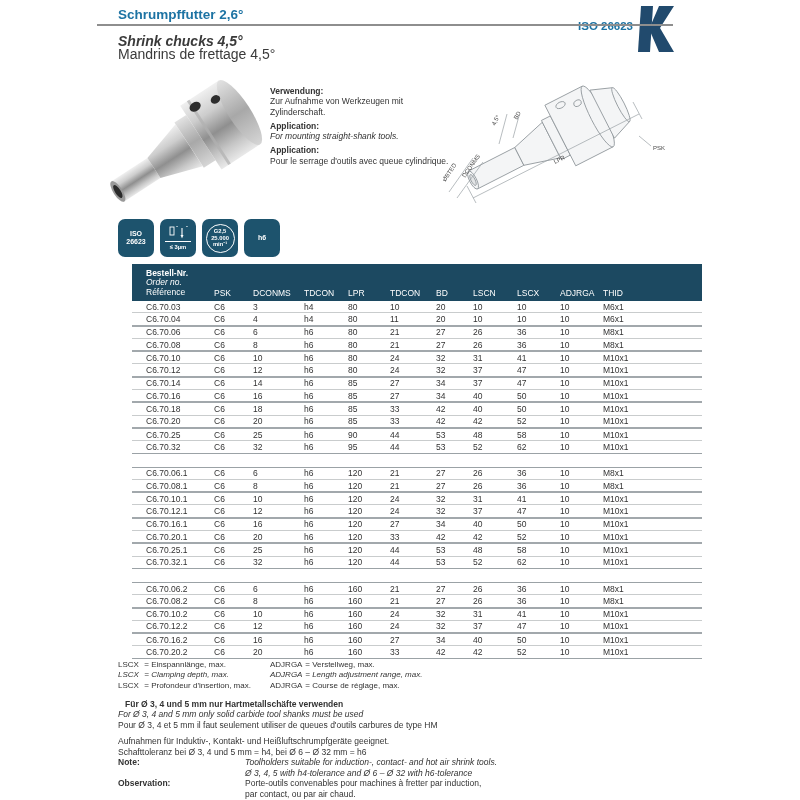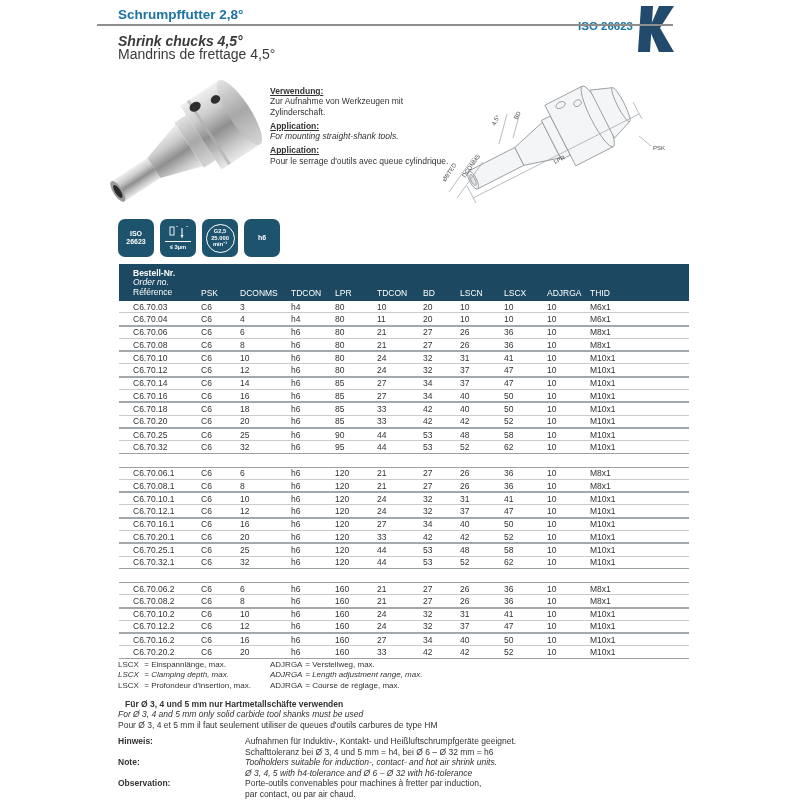--- a/index.html
+++ b/index.html
@@ -12,37 +12,37 @@
            font-size:11.5px;font-weight:bold;color:#1d73a3;}
   .head-rule{position:absolute;left:97px;top:24px;width:576px;height:2px;background:#8e8e8e;z-index:3;}
   .k-logo{position:absolute;left:638px;top:6px;z-index:2;}
   .subtitle-en{position:absolute;left:118px;top:33px;font-size:14px;font-weight:bold;
                font-style:italic;color:#3a3a3a;}
   .subtitle-fr{position:absolute;left:118px;top:46px;font-size:14px;color:#3a3a3a;}
 
   
   .photo{position:absolute;left:103px;top:80px;}
   .app-text{position:absolute;left:270px;top:86px;width:180px;font-size:8.5px;line-height:10.3px;color:#333;}
-  .app-text .app-label{font-weight:bold;text-decoration:underline;}
+  .app-text .app-label{font-weight:bold;}
   .app-text p{margin:0 0 4px 0;}
   .app-en{font-style:italic;}
   .drawing{position:absolute;left:443px;top:76px;}
 
   
   .badges{position:absolute;left:118px;top:219px;display:flex;gap:6px;}
   .badge{width:36px;height:38px;background:#1d536d;border-radius:7px;color:#fff;
          display:flex;flex-direction:column;align-items:center;justify-content:center;
          font-size:7px;font-weight:bold;line-height:8px;text-align:center;}
   .badge .tiny{font-size:5.8px;line-height:6.5px;font-weight:bold;}
   .badge .divider{width:26px;height:1px;background:#fff;margin:2px 0 1.5px 0;}
   .speed-ring{width:27px;height:27px;border:1.2px solid #fff;border-radius:50%;
               display:flex;flex-direction:column;align-items:center;justify-content:center;}
 
   
-  .ttable{position:absolute;left:119px;top:264px;width:570px;font-size:8.5px;color:#333;}
+  .ttable{position:absolute;left:132px;top:264px;width:570px;font-size:8.5px;color:#333;}
   .thead{background:#1c4961;color:#fff;display:flex;align-items:flex-end;height:34px;padding-bottom:3px;}
   .th,.td{flex:0 0 auto;white-space:nowrap;overflow:hidden;}
   .col-ref{width:68px;padding-left:14px;}
   .col-psk{width:39px;}.col-dconms{width:51px;}.col-tdcon{width:44px;}.col-lpr{width:42px;}
   .col-bted{width:46px;}.col-bd{width:37px;}.col-lscn{width:44px;}.col-lscx{width:43px;}
   .col-adjrga{width:43px;}.col-thid{width:99px;}
   .ref-head{display:flex;flex-direction:column;justify-content:flex-end;line-height:9.8px;}
   .ref-l1{font-weight:bold;}
   .ref-l2{font-style:italic;}
   .tgroup{border-bottom:1.5px solid #9ba2a6;}
@@ -68,21 +68,21 @@
   .note-row{display:flex;}
   .note-label{flex:0 0 127px;font-weight:bold;}
   .note-body{flex:1;}
   .note-en{font-style:italic;}
 </style>
 </head>
 <body>
 
 <div class="page">
 
-  <div class="title">Schrumpffutter 2,8°</div>
+  <div class="title">Schrumpffutter 2,6°</div>
   <div class="iso-ref">ISO 26623</div>
   <div class="head-rule"></div>
   <div class="k-logo">
     <svg width="38" height="46" viewBox="0 0 38 46">
       <polygon points="3,0 15,0 12,46 0,46" fill="#214a6d"></polygon>
       <polygon points="21,0 36,0 22,22 36,46 21,46 12,25 12,21" fill="#214a6d"></polygon>
     </svg>
   </div>
   <div class="subtitle-en">Shrink chucks 4,5°</div>
   <div class="subtitle-fr">Mandrins de frettage 4,5°</div>
@@ -577,30 +577,29 @@
   </div>
 
   <div class="carbide">
     <div class="cb-de">Für Ø 3, 4 und 5 mm nur Hartmetallschäfte verwenden</div>
     <div class="cb-en">For Ø 3, 4 and 5 mm only solid carbide tool shanks must be used</div>
     <div class="cb-fr">Pour Ø 3, 4 et 5 mm il faut seulement utiliser de queues d'outils carbures de type HM</div>
   </div>
 
   <div class="notes">
     <div class="note-row">
-      <span class="note-label">Hinweis:</span>
       <span class="note-body">
         <span>Aufnahmen für Induktiv-, Kontakt- und Heißluftschrumpfgeräte geeignet.</span><br>
         <span>Schafttoleranz bei Ø 3, 4 und 5 mm = h4, bei Ø 6 – Ø 32 mm = h6</span>
       </span>
     </div>
     <div class="note-row">
       <span class="note-label">Note:</span>
       <span class="note-body note-en">
-        <span>Toolholders suitable for induction-, contact- and hot air shrink units.</span><br>
+        <span>Toolholders suitable for induction-, contact- and hot air shrink tools.</span><br>
         <span>Ø 3, 4, 5 with h4-tolerance and Ø 6 – Ø 32 with h6-tolerance</span>
       </span>
     </div>
     <div class="note-row">
       <span class="note-label">Observation:</span>
       <span class="note-body">
         <span>Porte-outils convenables pour machines à fretter par induction,</span><br>
         <span>par contact, ou par air chaud.</span><br>
         <span>Ø 3, 4, 5 avec h4-tolerance et Ø 6 – Ø 32 avec h6-tolerance</span>
       </span>

